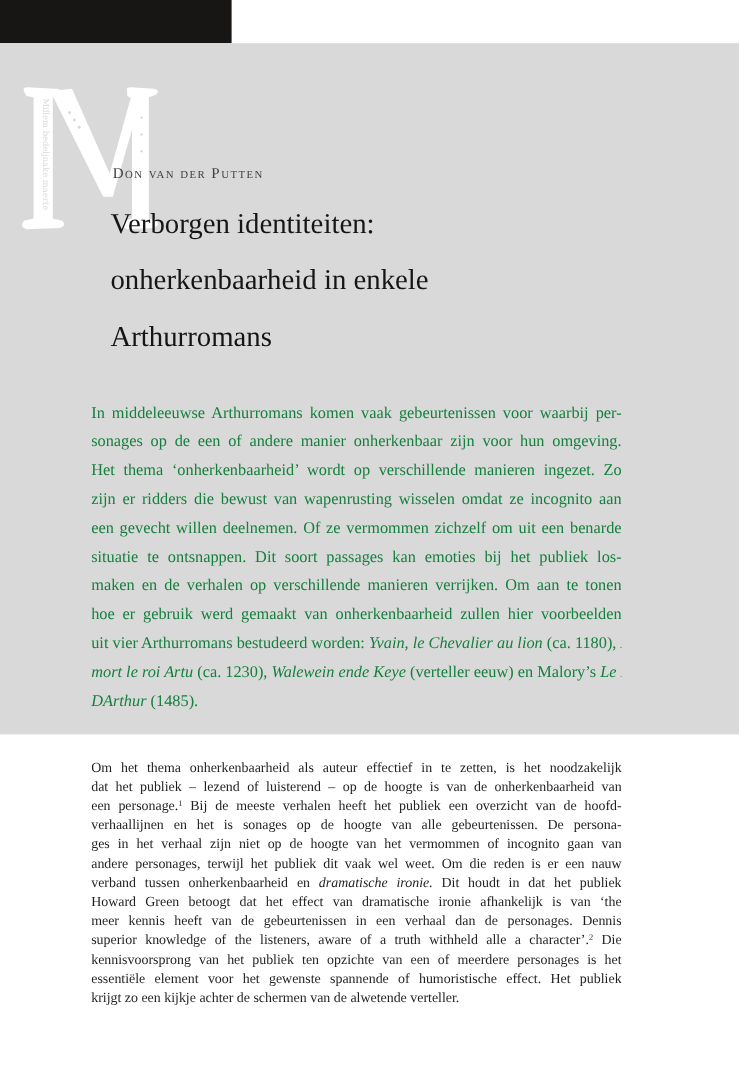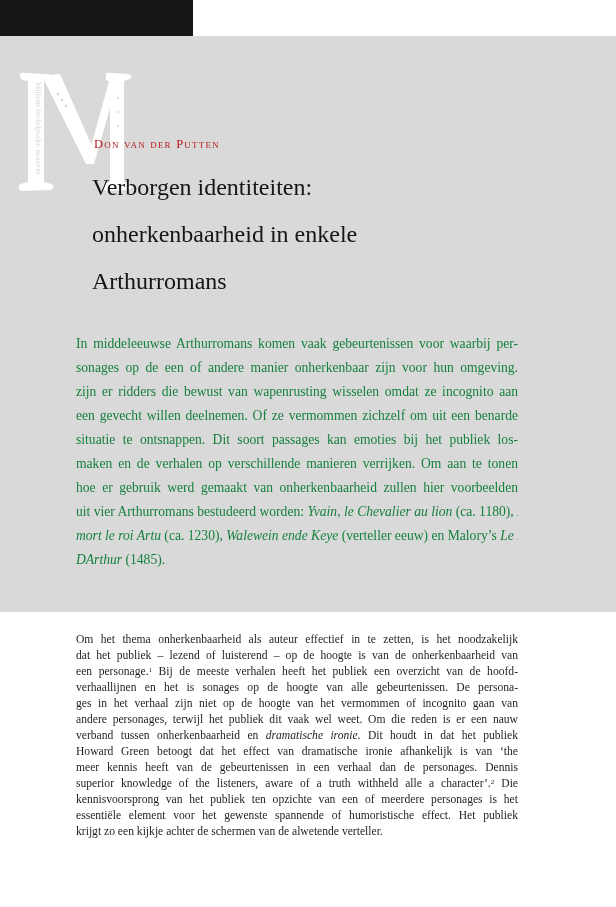--- a/index.html
+++ b/index.html
@@ -17,21 +17,21 @@
       position: absolute; left: 0; top: 36px; width: 616px; height: 576px;
       background: #d9d9d9;
     }
     .initial {
       position: absolute; left: 14px; top: 68px; width: 120px; height: 130px;
     }
     .initial svg { width: 100%; height: 100%; display: block; }
     .author {
       position: absolute; left: 94px; top: 137px;
       font-size: 12.5px; letter-spacing: 1.2px; font-variant: small-caps;
-      color: #b91c1c; white-space: nowrap;
+      color: #404040; white-space: nowrap;
     }
     .title {
       position: absolute; left: 92px; top: 164px; width: 470px;
       font-size: 24px; line-height: 47px; color: #151515;
       margin: 0; font-weight: normal;
     }
     .title span { display: block; white-space: nowrap; }
     .intro {
       position: absolute; left: 76px; top: 332px; width: 442px;
       font-size: 13.6px; line-height: 24px; text-align: justify;
@@ -84,20 +84,21 @@
 
 <h1 class="title">
   <span>Verborgen identiteiten:</span>
   <span>onherkenbaarheid in enkele</span>
   <span>Arthurromans</span>
 </h1>
 
 <p class="intro" id="intro">
     <span class="line"><span>In middeleeuwse Arthurromans komen vaak gebeurtenissen voor waarbij per-</span></span>
     <span class="line"><span>sonages op de een of andere manier onherkenbaar zijn voor hun omgeving.</span></span>
+    <span class="line"><span>Het thema ‘onherkenbaarheid’ wordt op verschillende manieren ingezet. Zo</span></span>
     <span class="line"><span>zijn er ridders die bewust van wapenrusting wisselen omdat ze incognito aan</span></span>
     <span class="line"><span>een gevecht willen deelnemen. Of ze vermommen zichzelf om uit een benarde</span></span>
     <span class="line"><span>situatie te ontsnappen. Dit soort passages kan emoties bij het publiek los-</span></span>
     <span class="line"><span>maken en de verhalen op verschillende manieren verrijken. Om aan te tonen</span></span>
     <span class="line"><span>hoe er gebruik werd gemaakt van onherkenbaarheid zullen hier voorbeelden</span></span>
     <span class="line"><span>uit vier Arthurromans bestudeerd worden: </span><i>Yvain, le Chevalier au lion</i><span> (ca. 1180), </span><i>La</i></span>
     <span class="line"><i>mort le roi Artu</i><span> (ca. 1230), </span><i>Walewein ende Keye</i><span> (verteller eeuw) en Malory’s </span><i>Le Morte</i></span>
     <span class="line last"><i>DArthur</i><span> (1485).</span></span>
   </p>
 

